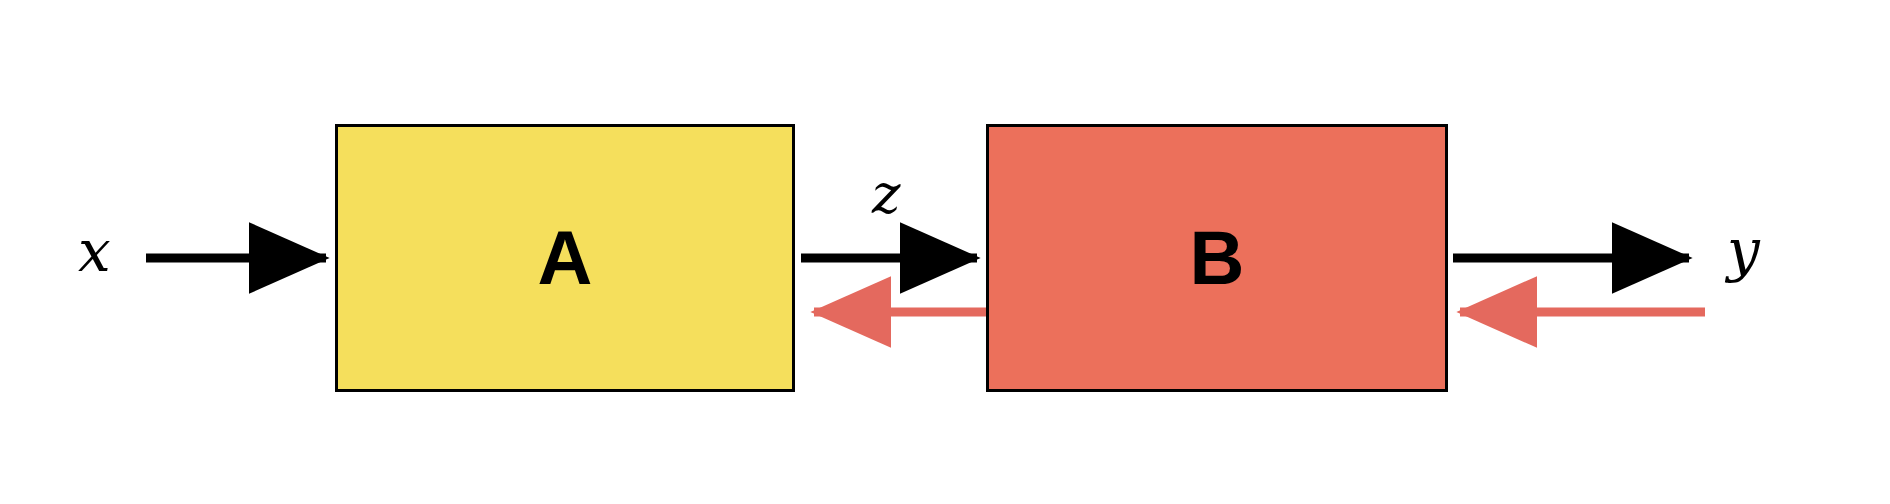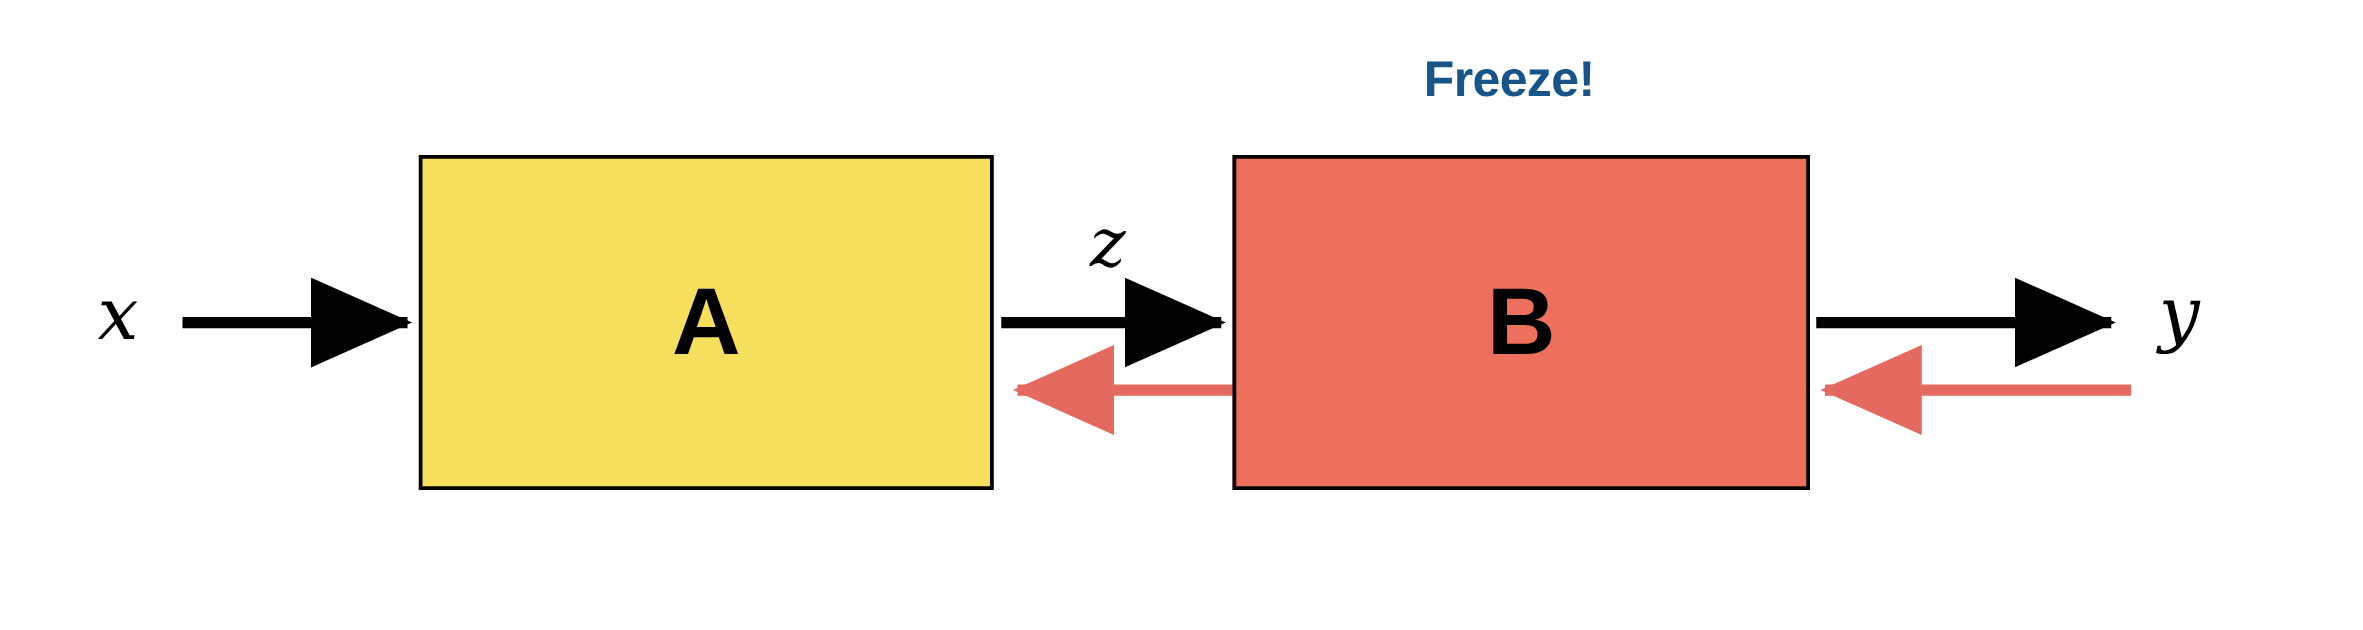--- a/index.html
+++ b/index.html
@@ -118,21 +118,20 @@
   </svg>
 
   <div class="block" id="block-a" style="background: rgb(245, 223, 92); border-color: rgb(0, 0, 0);">
     <span class="block-label">A</span>
   </div>
 
   <div class="block" id="block-b" style="background: rgb(236, 112, 91); border-color: rgb(0, 0, 0);">
     <span class="block-label">B</span>
   </div>
 
-  <div id="freeze-label" style="color: rgb(22, 84, 138);">Freeze!</div>
 
   <div class="math-label" id="label-x">x</div>
 
   <div class="math-label" id="label-z">z</div>
 
   <div class="math-label" id="label-y">y</div>
 
 </div>
 
 </body></html>

